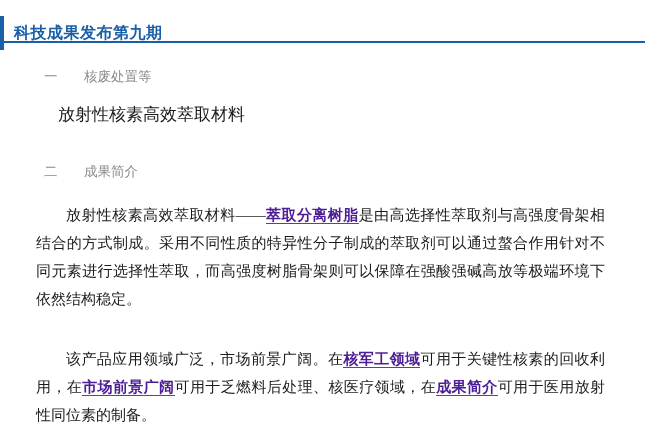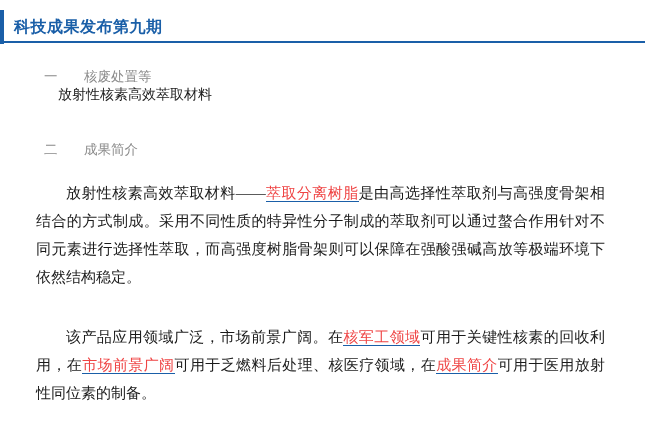--- a/index.html
+++ b/index.html
@@ -18,21 +18,21 @@
     position: relative;
     width: 645px;
     height: 447px;
     box-sizing: border-box;
   }
 
   
   .header {
     position: absolute;
     left: 0;
-    top: 10px;
+    top: 16px;
     width: 645px;
     height: 34px;
     display: flex;
     align-items: center;
   }
   .header-bar-left {
     width: 4px;
     height: 34px;
     background: #1a5fa8;
   }
@@ -74,42 +74,43 @@
     width: 40px;
     display: inline-block;
   }
   .section-label {
     display: inline-block;
   }
 
   .sec1 { margin-top: 16px; }
   .sec1-value {
     margin-left: 58px;
-    font-size: 14px;
+    margin-top: 17px;
+    font-size: 17px;
     color: #1a1a1a;
     font-family: "Liberation Serif", "DejaVu Serif", serif;
   }
 
   .sec2 { margin-top: 37px; }
 
   .para {
     margin: 0 40px 0 36px;
     margin-top: 20px;
     font-size: 15px;
     line-height: 28px;
     text-align: justify;
     text-justify: inter-ideograph;
     text-indent: 30px;
     color: #1a1a1a;
   }
   .para2 { margin-top: 32px; }
 
   .hl {
-    color: #ef4444;
-    font-weight: normal;
+    color: #4c1d95;
+    font-weight: bold;
     border-bottom: 1px solid #1a5fa8;
   }
 </style>
 </head>
 <body>
 
 <div class="page">
 
   <div class="header">
     <div class="header-bar-left"></div>

